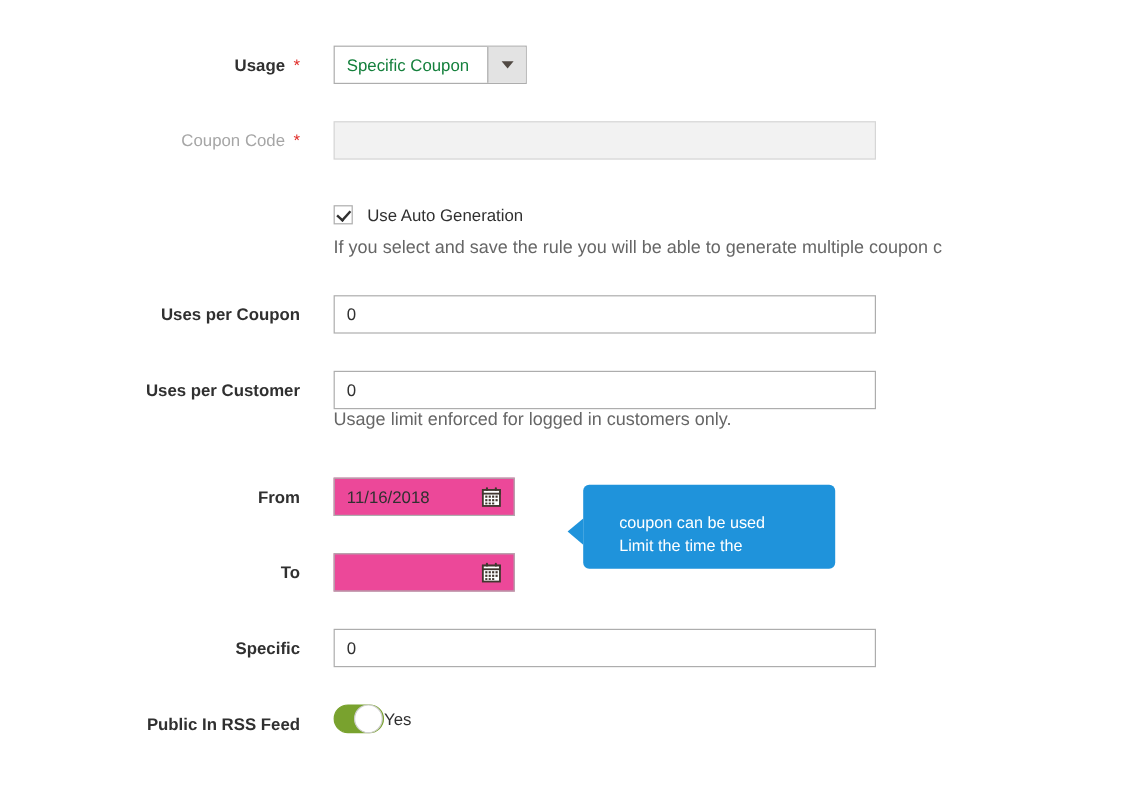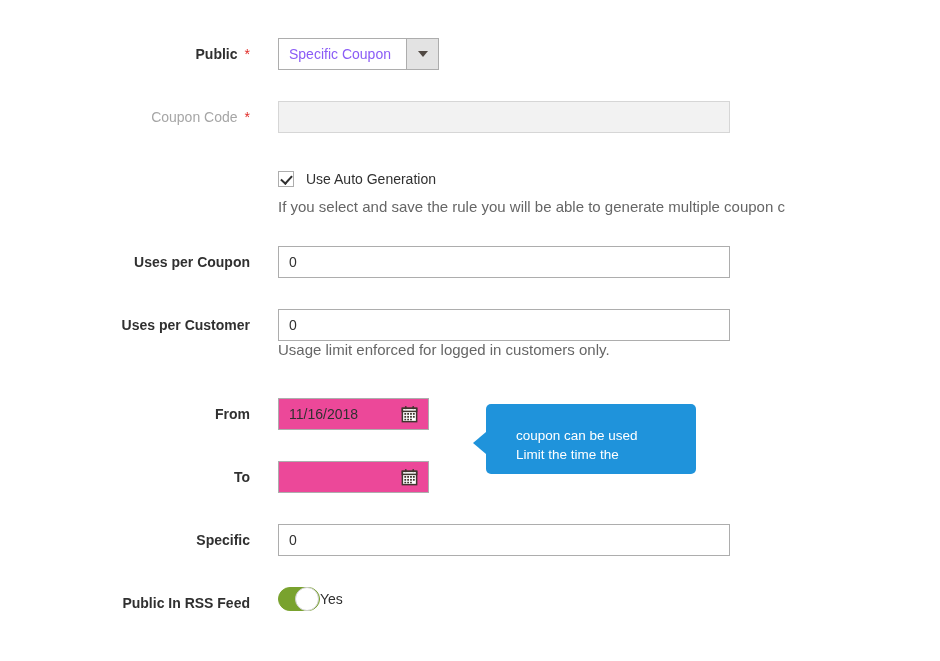--- a/index.html
+++ b/index.html
@@ -77,21 +77,21 @@
   .select-wrap {
     display: flex;
     width: 161px;
     height: 32px;
     border: 1px solid #adadad;
     background: #ffffff;
   }
   .select-value {
     flex: 1;
     font-size: 14px;
-    color: #8b5cf6;
+    color: #15803d;
     line-height: 30px;
     padding-left: 10px;
     white-space: nowrap;
     overflow: hidden;
   }
   .select-arrow-btn {
     width: 32px;
     height: 30px;
     background: #e3e3e3;
     border-left: 1px solid #adadad;
@@ -218,21 +218,21 @@
     color: #303030;
   }
 </style>
 </head>
 <body>
 
 <div class="form-canvas">
 
   <div class="field-row" style="top:38px;">
     <div class="field-label">
-      <span>Public</span><span class="required-star">*</span>
+      <span>Usage</span><span class="required-star">*</span>
     </div>
     <div class="field-control">
       <div class="select-wrap">
         <div class="select-value">Specific Coupon</div>
         <div class="select-arrow-btn">
           <span class="caret-down"></span>
         </div>
       </div>
     </div>
   </div>

